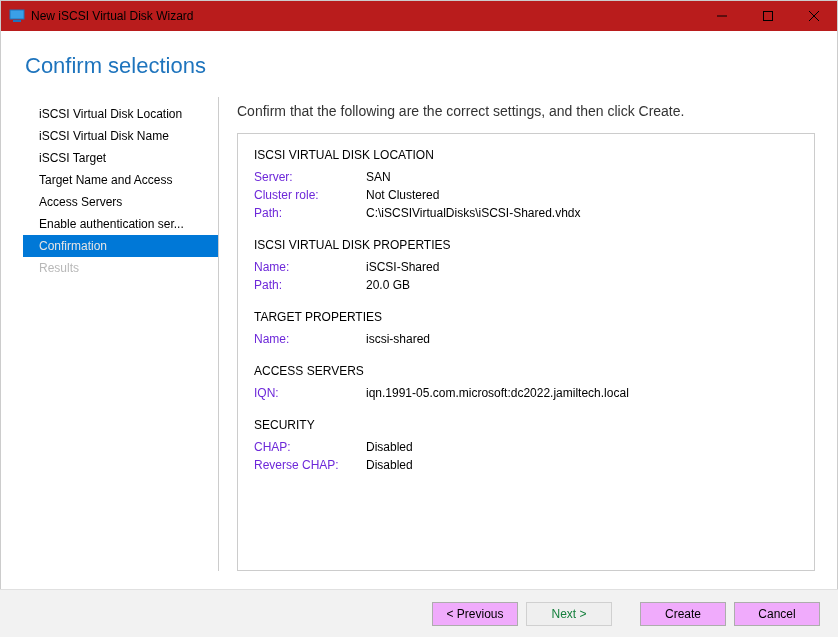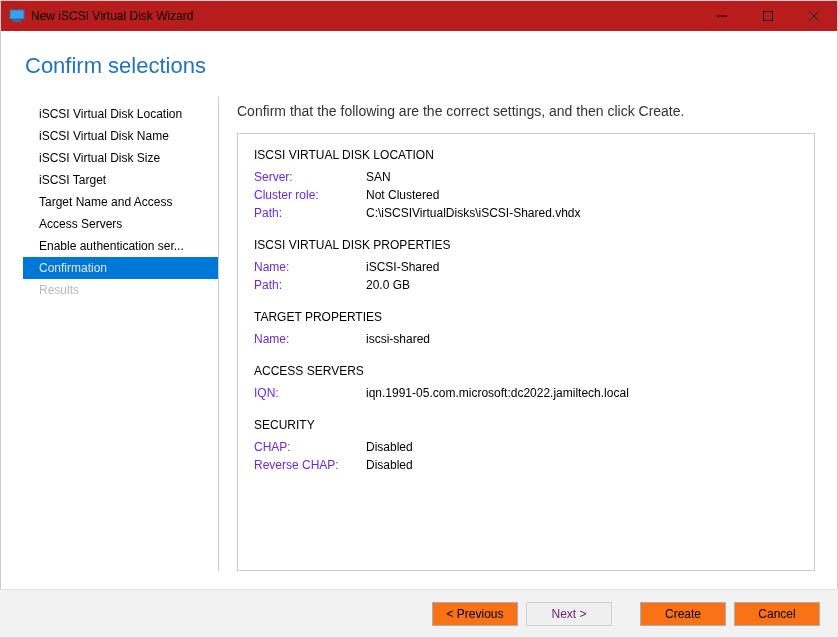--- a/index.html
+++ b/index.html
@@ -124,28 +124,28 @@
     display: flex;
     align-items: center;
     justify-content: flex-end;
     padding: 0 18px;
     gap: 8px;
   }
   .btn {
     min-width: 86px;
     height: 24px;
     border: 1px solid #adadad;
-    background: #f97316;
+    background: #f0abfc;
     font-size: 12px;
     font-family: inherit;
     padding: 0 12px;
     cursor: pointer;
   }
   .btn:disabled {
-    color: #701a75;
+    color: #15803d;
     background: #efefef;
     border-color: #d0d0d0;
     cursor: default;
   }
   .btn-gap { width: 12px; }
 </style>
 </head>
 <body>
 
 <div class="titlebar">
@@ -178,21 +178,20 @@
 
 <div class="header">
   <h1>Confirm selections</h1>
 </div>
 
 <div class="body">
 
   <div class="nav">
     <div class="nav-item">iSCSI Virtual Disk Location</div>
     <div class="nav-item">iSCSI Virtual Disk Name</div>
-    <div class="nav-item">iSCSI Virtual Disk Size</div>
     <div class="nav-item">iSCSI Target</div>
     <div class="nav-item">Target Name and Access</div>
     <div class="nav-item">Access Servers</div>
     <div class="nav-item">Enable authentication ser...</div>
     <div class="nav-item selected">Confirmation</div>
     <div class="nav-item disabled">Results</div>
   </div>
 
   <div class="content">
     <div class="instr">Confirm that the following are the correct settings, and then click Create.</div>

